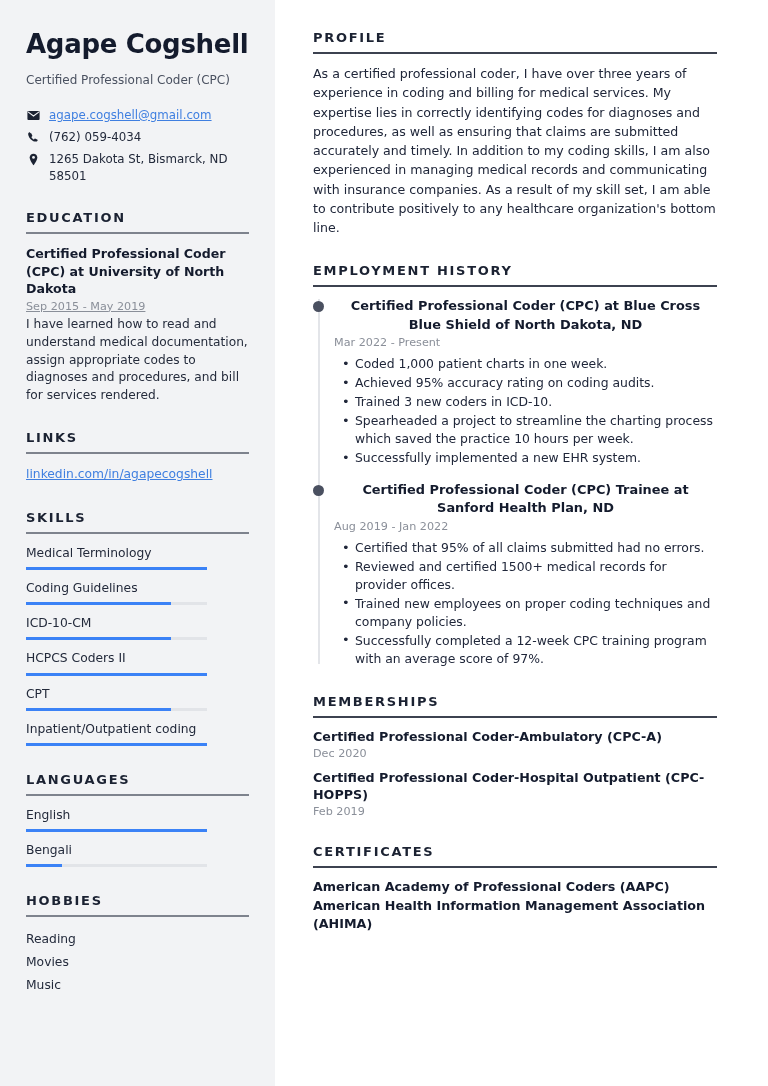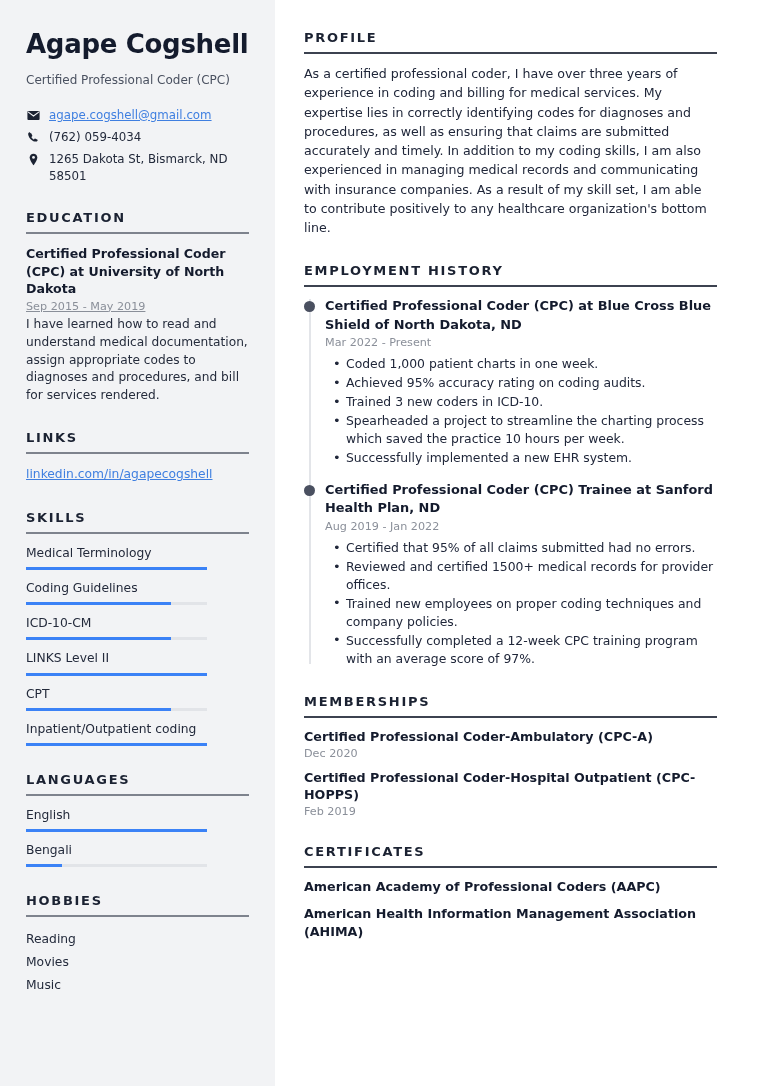--- a/index.html
+++ b/index.html
@@ -9,20 +9,21 @@
     background: #ffffff;
     font-family: "DejaVu Sans", "Liberation Sans", sans-serif;
   }
   .page {
     position: relative;
     width: 748px;
     height: 1086px;
     display: flex;
     background: #ffffff;
     overflow: hidden;
+    gap: 9px;
   }
 
   
   .sidebar {
     width: 275px;
     min-width: 275px;
     background: #f2f3f5;
     padding: 30px 26px 20px 26px;
   }
   .name {
@@ -182,20 +183,21 @@
     width: 11px;
     height: 11px;
     border-radius: 50%;
     background: #4a5060;
   }
   .job-head {
     font-size: 12.9px;
     font-weight: bold;
     color: #141b2d;
     line-height: 1.42;
+    text-align: center;
   }
   .job-date {
     font-size: 11.2px;
     color: #8a8f99;
     margin-top: 1px;
     line-height: 1.45;
   }
   .bullets {
     list-style: none;
     margin-top: 4px;
@@ -228,21 +230,21 @@
   .cert-date {
     font-size: 11.2px;
     color: #8a8f99;
     margin-top: 1px;
   }
   .member-item {
     font-size: 12.7px;
     font-weight: bold;
     color: #141b2d;
     line-height: 1.4;
-    margin-bottom: 9px;
+    margin-bottom: 1px;
   }
   .member-item:last-child { margin-bottom: 0; }
 </style>
 </head>
 <body>
 
 <div class="page">
 
   <aside class="sidebar">
 
@@ -309,21 +311,21 @@
             <div class="bar-fill" style="width: 80%; background: rgb(59, 130, 246);"></div>
           </div>
       </div>
       <div class="skill-row">
         <div class="skill-label">ICD-10-CM</div>
         <div class="bar-track">
             <div class="bar-fill" style="width: 80%; background: rgb(59, 130, 246);"></div>
           </div>
       </div>
       <div class="skill-row">
-        <div class="skill-label">LINKS Level II</div>
+        <div class="skill-label">HCPCS Coders II</div>
         <div class="bar-track">
             <div class="bar-fill" style="width: 100%; background: rgb(59, 130, 246);"></div>
           </div>
       </div>
       <div class="skill-row">
         <div class="skill-label">CPT</div>
         <div class="bar-track">
             <div class="bar-fill" style="width: 80%; background: rgb(59, 130, 246);"></div>
           </div>
       </div>

